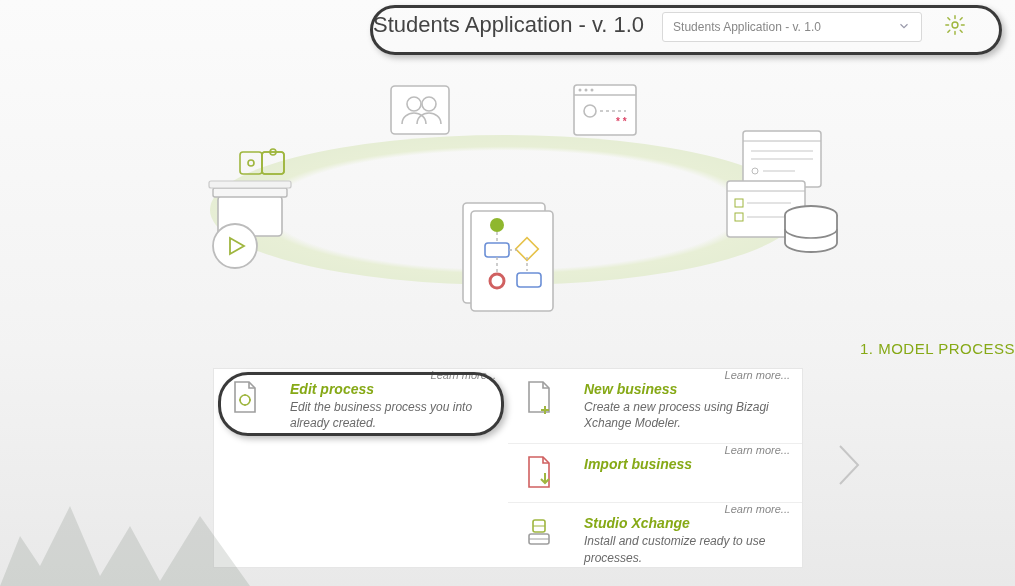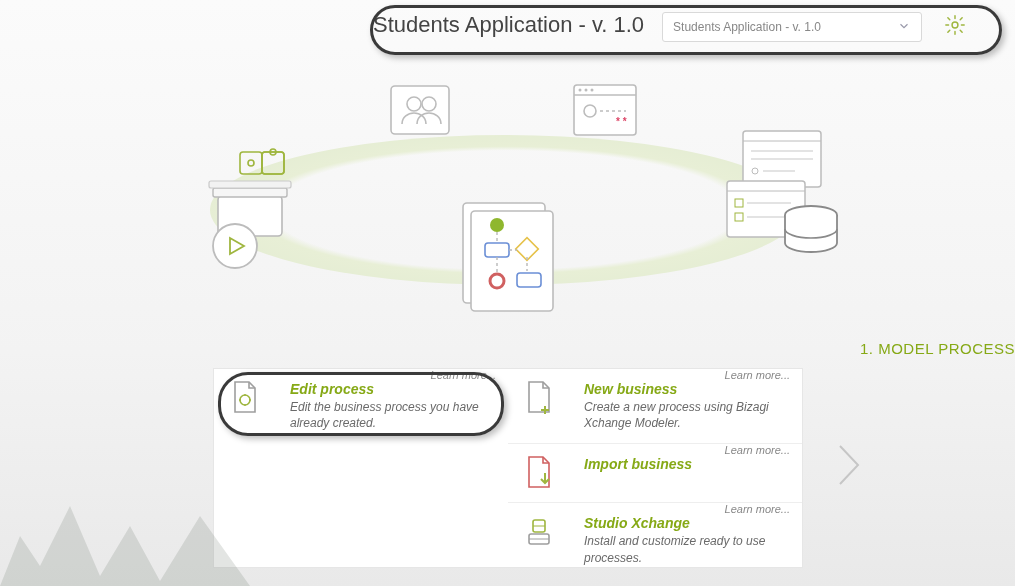--- a/index.html
+++ b/index.html
@@ -305,21 +305,21 @@
       <div class="card-ico">
         <svg width="32" height="36" viewBox="0 0 32 36">
           <path d="M6 2h14l6 6v24H6z" fill="none" stroke="#9e9e9e" stroke-width="1.6"></path>
           <path d="M20 2v6h6" fill="none" stroke="#9e9e9e" stroke-width="1.6"></path>
           <circle cx="16" cy="20" r="5" fill="none" stroke="#9fb63f" stroke-width="1.6"></circle>
           <path d="M16 14v2M16 24v2M10 20h2M20 20h2" stroke="#9fb63f" stroke-width="1.4"></path>
         </svg>
       </div>
       <div class="card-body">
         <div class="card-title">Edit process</div>
-        <div class="card-desc">Edit the business process you have already created.</div>
+        <div class="card-desc">Edit the business process you into already created.</div>
       </div>
       <div class="learn">Learn more...</div>
     </div>
   </div>
 
   <div class="col">
     <div class="card">
       <div class="card-ico">
         <svg width="32" height="36" viewBox="0 0 32 36">
           <path d="M6 2h14l6 6v24H6z" fill="none" stroke="#9e9e9e" stroke-width="1.6"></path>

